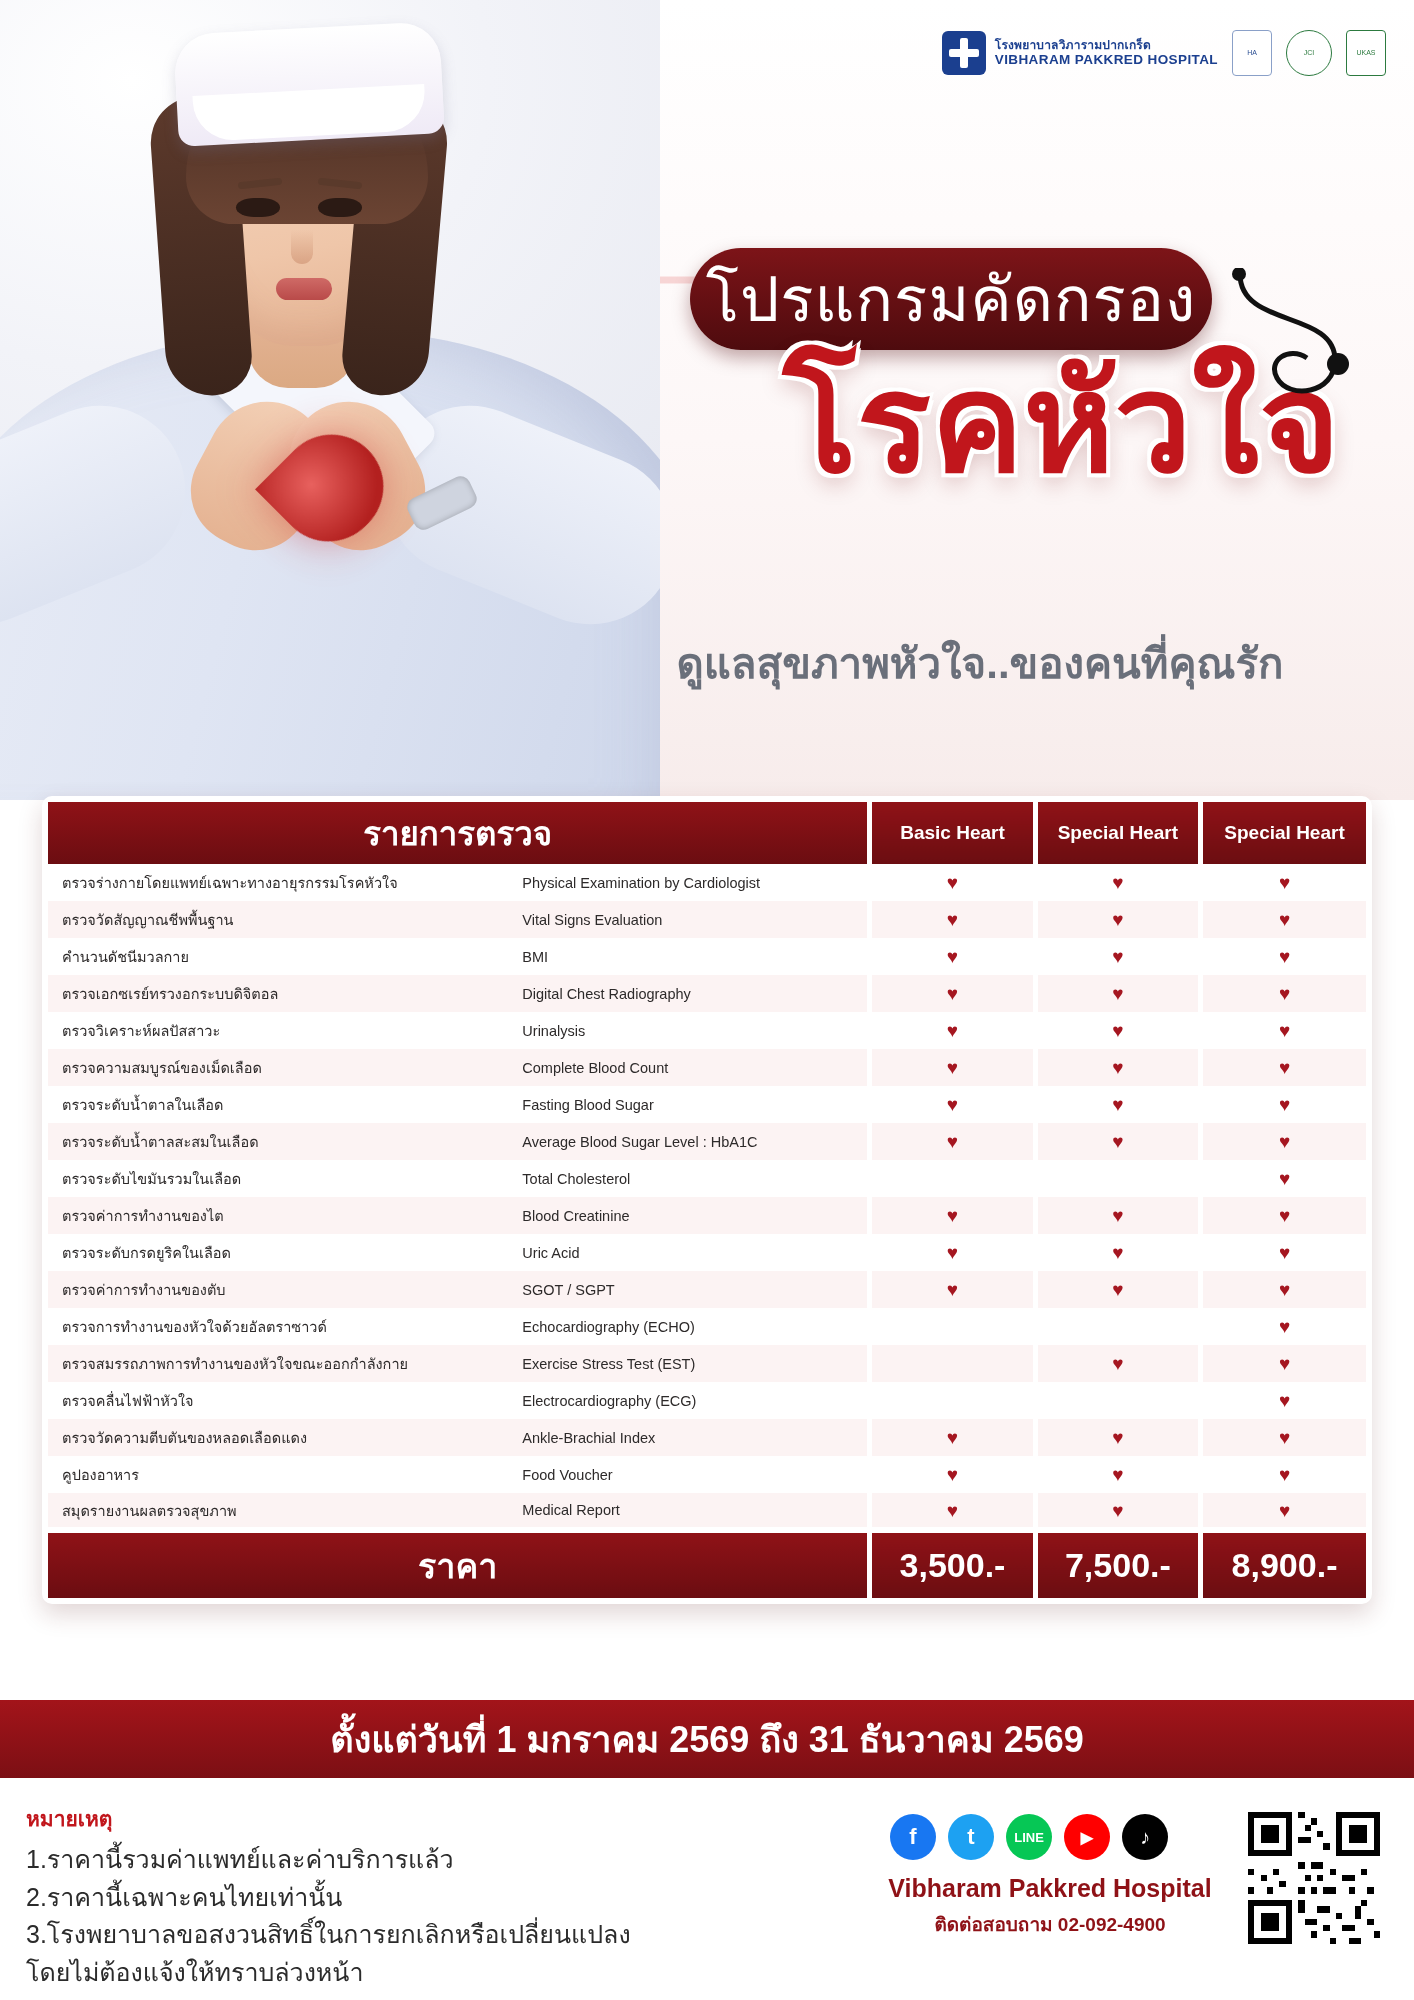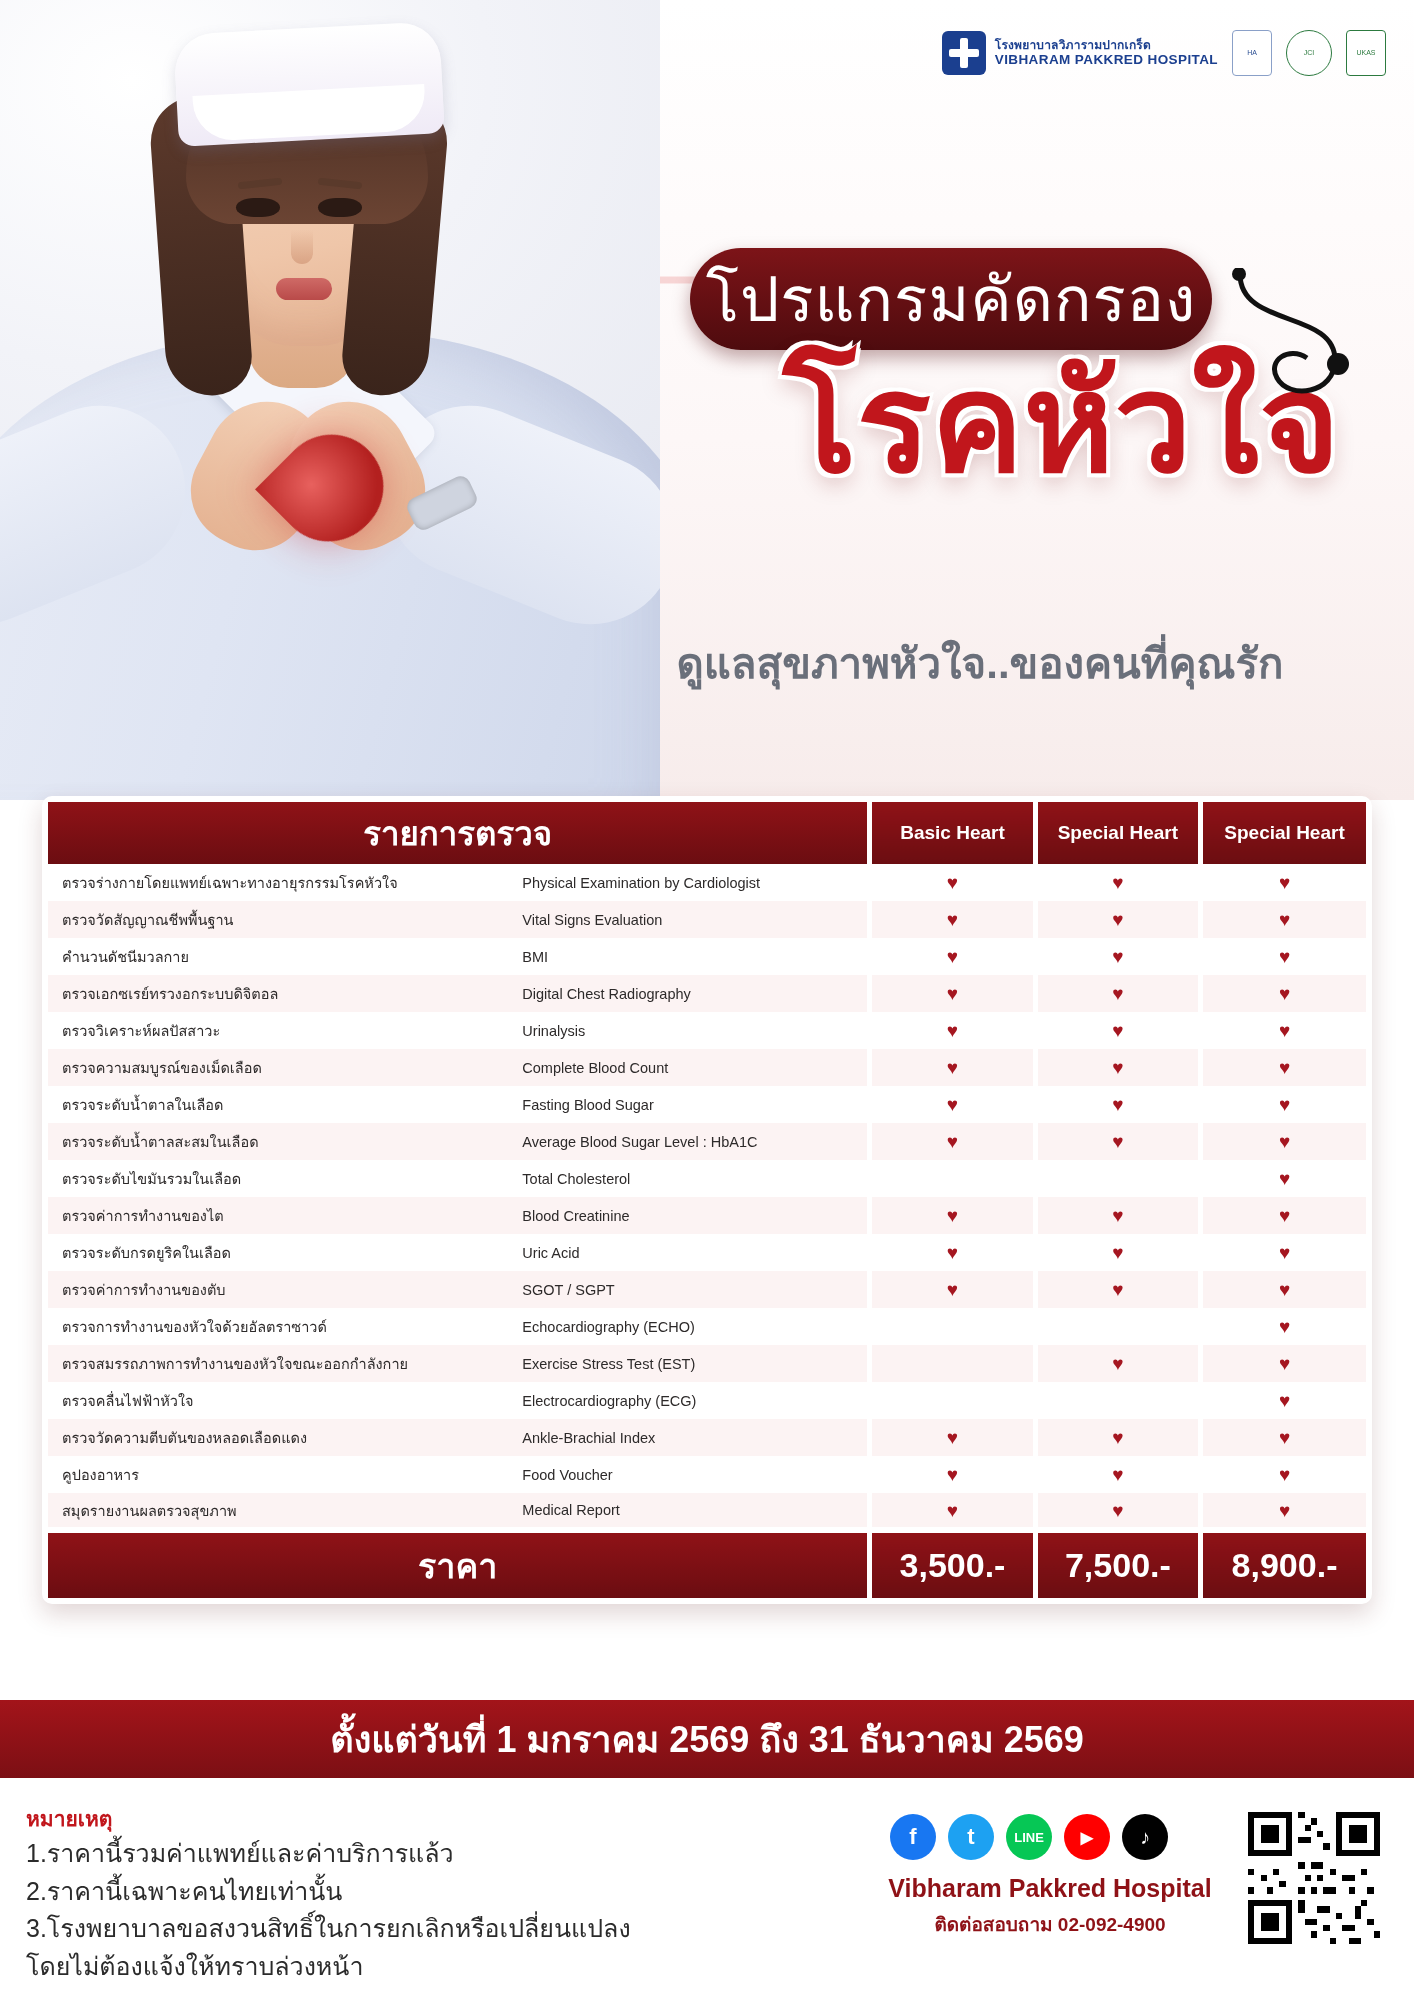--- a/index.html
+++ b/index.html
@@ -216,21 +216,21 @@
     display:flex; align-items:center; justify-content:center;
   }
   .validity span { color:#ffffff; font-size:36px; font-weight:bold; }
 
   
   .footer {
     position:absolute; left:0; top:1778px; width:1414px; height:222px;
     background:#ffffff;
   }
   .notes { position:absolute; left:26px; top:24px; width:640px; }
-  .notes .nt-title { color:#c1161c; font-size:21px; font-weight:bold; }
+  .notes .nt-title { color:#c1161c; font-size:21px; font-weight:bold; margin-bottom:6px; }
   .notes li { font-size:25px; color:#2b2b2b; line-height:1.5; list-style:none; }
   .social {
     position:absolute; left:890px; top:36px; display:flex; gap:12px; align-items:center;
   }
   .sicon {
     width:46px; height:46px; border-radius:50%; display:flex; align-items:center; justify-content:center;
     color:#fff; font-size:22px; font-weight:bold;
   }
   .sicon.fb { background:#1877f2; }
   .sicon.tw { background:#1da1f2; }

